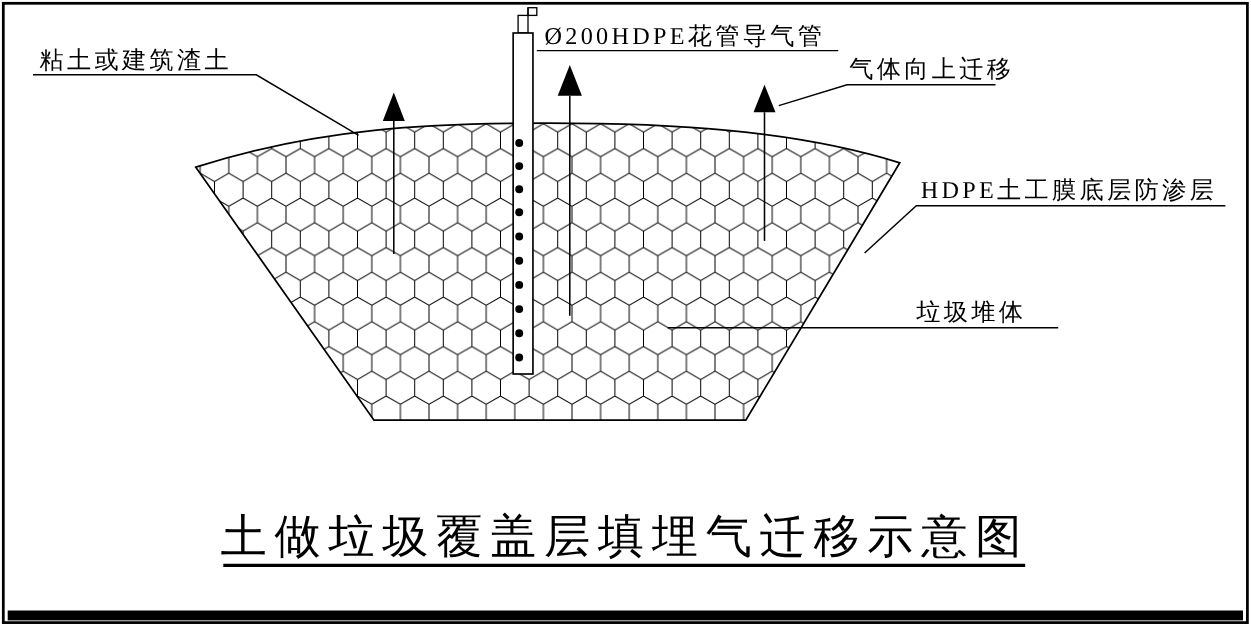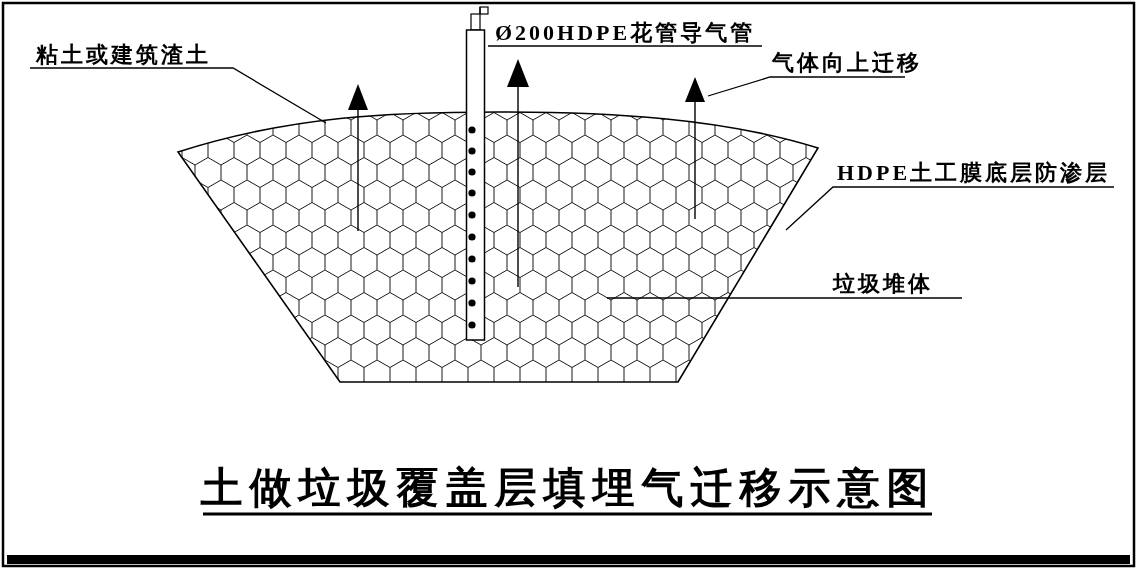--- a/index.html
+++ b/index.html
@@ -7,21 +7,20 @@
     padding: 0;
     background: #ffffff;
   }
   .canvas {
     position: relative;
     width: 1137px;
     height: 570px;
     background: #ffffff;
     overflow: hidden;
     font-family: "Liberation Serif", "DejaVu Serif", serif;
-    font-weight: bold;
   }
   svg { display: block; }
   text { fill: #000000; }
   .label {
     font-size: 22px;
     letter-spacing: 3px;
     font-family: "Liberation Serif", "DejaVu Serif", serif;
   }
   .title-text {
     font-size: 42px;

